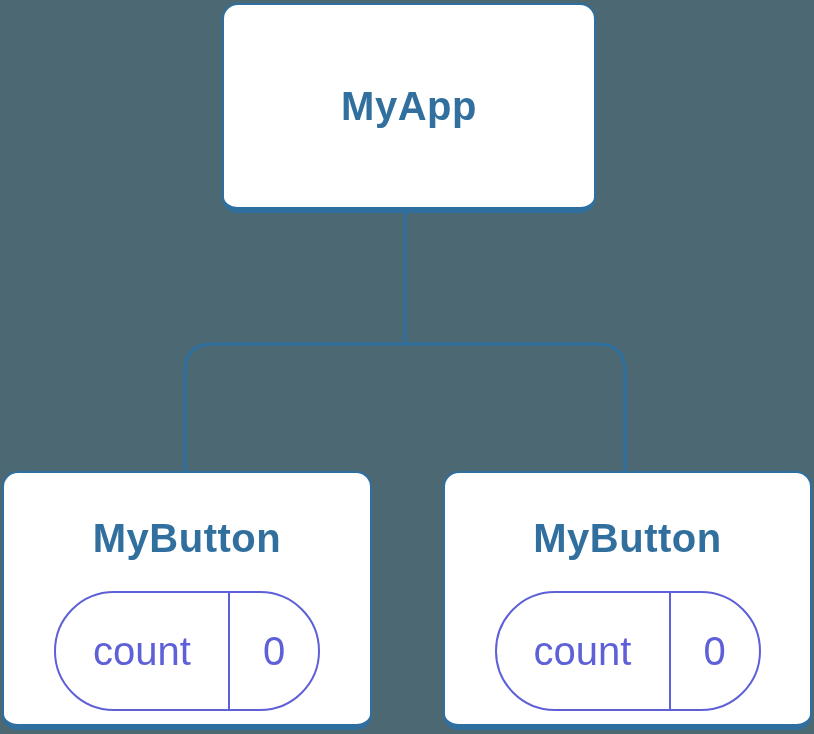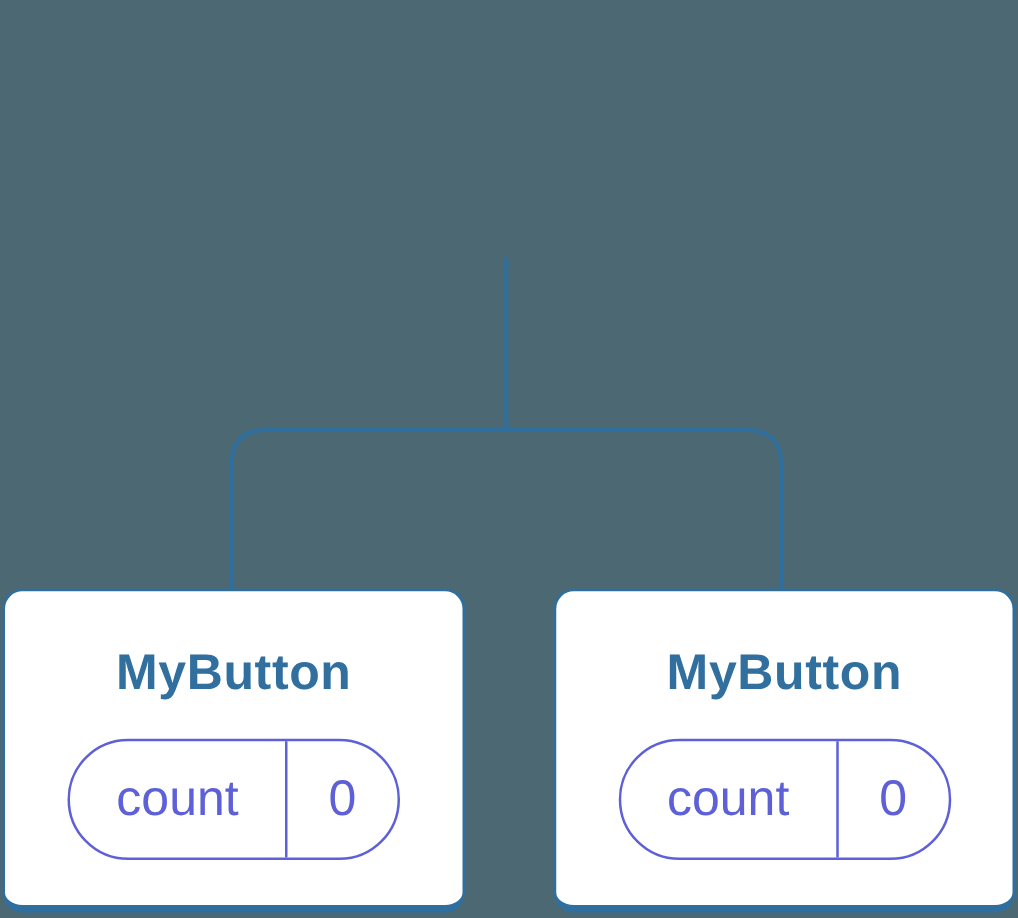--- a/index.html
+++ b/index.html
@@ -63,21 +63,21 @@
     color: var(--blue-text, #31709E);
     font-size: 40px;
     font-weight: bold;
     line-height: 46px;
     letter-spacing: 0.5px;
   }
   .state-pill {
     margin-top: 30px;
     box-sizing: border-box;
     width: 266px;
-    height: 97px;
+    height: 120px;
     border: 2px solid var(--purple, #5E60D8);
     border-radius: 60px;
     display: flex;
     color: var(--purple, #5E60D8);
     font-size: 40px;
     font-weight: normal;
   }
   .state-key {
     flex: 1;
     display: flex;
@@ -95,20 +95,23 @@
 </head>
 <body style="background: rgb(76, 104, 115);">
 
 <div class="canvas" style="--bg: #4C6873; --blue: #2F6F9F; --blue-text: #31709E; --purple: #5E60D8;">
 
   <svg class="connector-svg" viewBox="0 0 814 734" xmlns="http://www.w3.org/2000/svg">
     <path class="connector" d="M 405 206 L 405 344"></path>
     <path class="connector" d="M 185 473 L 185 372 Q 185 344 213 344 L 597 344 Q 625 344 625 372 L 625 473"></path>
   </svg>
 
+  <div class="card card-root">
+    <div class="card-title">MyApp</div>
+  </div>
 
   <div class="card card-child-left">
     <div class="card-title">MyButton</div>
     <div class="state-pill">
       <div class="state-key">count</div>
       <div class="state-value">0</div>
     </div>
   </div>
 
   <div class="card card-child-right">

